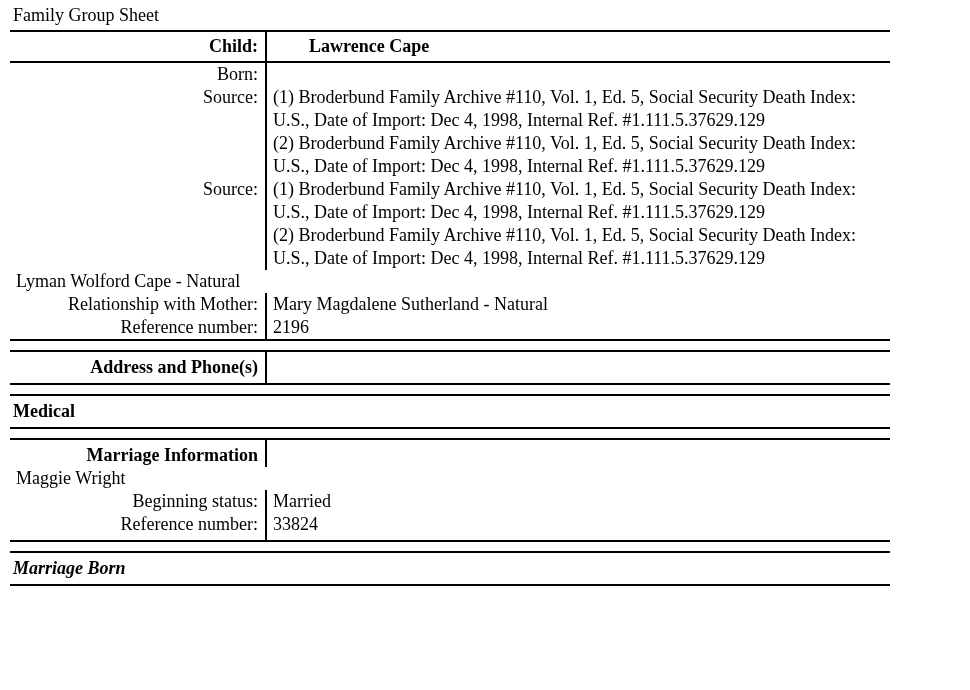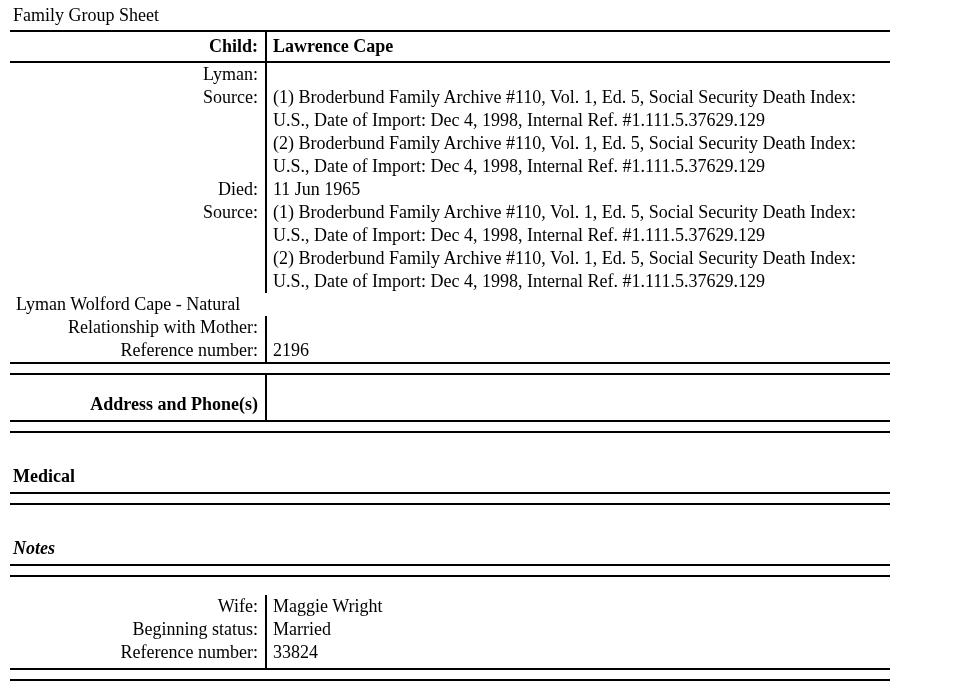--- a/index.html
+++ b/index.html
@@ -34,82 +34,78 @@
     padding-right: 7px;
     text-align: right;
     border-right: 2px solid #000;
   }
   .rcell {
     flex: 1 1 auto;
     min-width: 0;
     padding-left: 6px;
   }
   .hdr .lcell, .hdr .rcell { padding-top: 3px; padding-bottom: 3px; }
-  .hdr { border-bottom: 2px solid #000; }
-  .pt { padding-top: 18px; }
+  .hdr { border-bottom: 2px solid #000; gap: 36px; }
+  .pt { padding-top: 4px; }
   .pb { padding-bottom: 4px; }
   .full {
     padding: 4px 0 4px 3px;
-    margin-top: 28px;
   }
   .b { font-weight: bold; }
   .bi { font-weight: bold; font-style: italic; }
 </style>
 </head>
 <body>
 
 <div class="page">
 
   <div class="title">Family Group Sheet</div>
 
   <div class="tbl first">
     <div class="row hdr">
       <div class="lcell b">Child:</div>
       <div class="rcell b">Lawrence Cape</div>
     </div>
 
     <div class="row">
-      <div class="lcell">Lyman:</div>
+      <div class="lcell">Born:</div>
     </div>
 
     <div class="row">
       <div class="lcell">Source:</div>
       <div class="rcell">
         <div>(1) Broderbund Family Archive #110, Vol. 1, Ed. 5, Social Security Death Index:</div>
         <div>U.S., Date of Import: Dec 4, 1998, Internal Ref. #1.111.5.37629.129</div>
         <div>(2) Broderbund Family Archive #110, Vol. 1, Ed. 5, Social Security Death Index:</div>
         <div>U.S., Date of Import: Dec 4, 1998, Internal Ref. #1.111.5.37629.129</div>
       </div>
     </div>
 
-    <div class="row">
-      <div class="lcell">Died:</div>
-      <div class="rcell">
-        <div>11 Jun 1965</div>
-      </div>
-    </div>
 
     <div class="row">
       <div class="lcell">Source:</div>
       <div class="rcell">
         <div>(1) Broderbund Family Archive #110, Vol. 1, Ed. 5, Social Security Death Index:</div>
         <div>U.S., Date of Import: Dec 4, 1998, Internal Ref. #1.111.5.37629.129</div>
         <div>(2) Broderbund Family Archive #110, Vol. 1, Ed. 5, Social Security Death Index:</div>
         <div>U.S., Date of Import: Dec 4, 1998, Internal Ref. #1.111.5.37629.129</div>
       </div>
     </div>
 
     <div class="row">
       <div class="rcell">
         <div>Lyman Wolford Cape - Natural</div>
       </div>
     </div>
 
     <div class="row">
       <div class="lcell">Relationship with Mother:</div>
+      <div class="rcell">
+        <div>Mary Magdalene Sutherland - Natural</div>
+      </div>
     </div>
 
     <div class="row">
       <div class="lcell">Reference number:</div>
       <div class="rcell">
         <div>2196</div>
       </div>
     </div>
   </div>
 
@@ -117,30 +113,27 @@
     <div class="row">
       <div class="lcell b pt pb">Address and Phone(s)</div>
       <div class="rcell pt pb"></div>
     </div>
   </div>
 
   <div class="tbl">
     <div class="full b">Medical</div>
   </div>
 
-  <div class="tbl">
-    <div class="full bi">Notes</div>
-  </div>
 
   <div class="tbl">
     <div class="row">
+      <div class="lcell b pt">Marriage Information</div>
       <div class="rcell pt"></div>
     </div>
     <div class="row">
-      <div class="lcell">Wife:</div>
       <div class="rcell">Maggie Wright</div>
     </div>
     <div class="row">
       <div class="lcell">Beginning status:</div>
       <div class="rcell">Married</div>
     </div>
     <div class="row">
       <div class="lcell pb">Reference number:</div>
       <div class="rcell pb">33824</div>
     </div>

